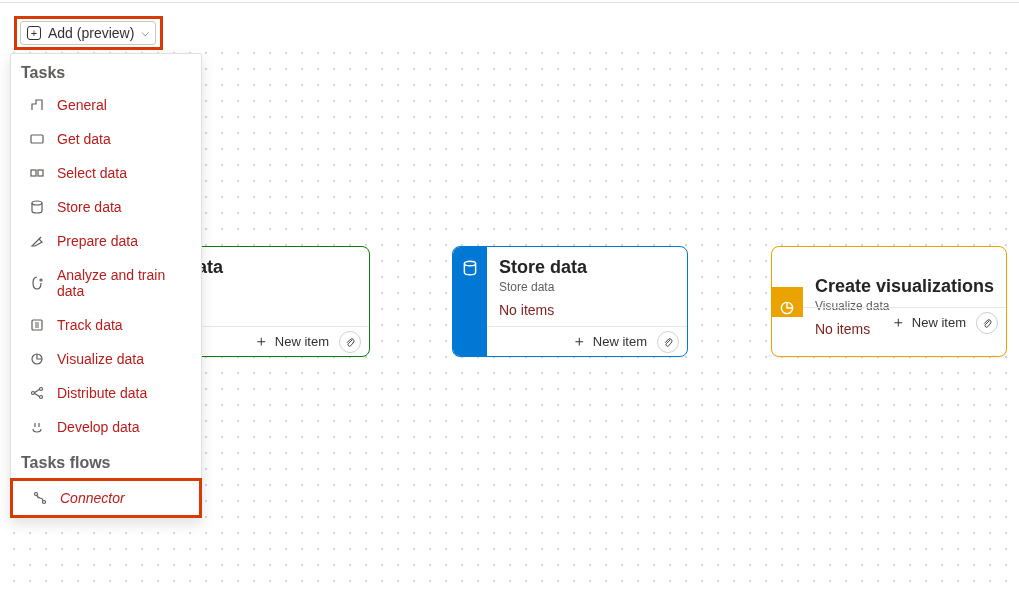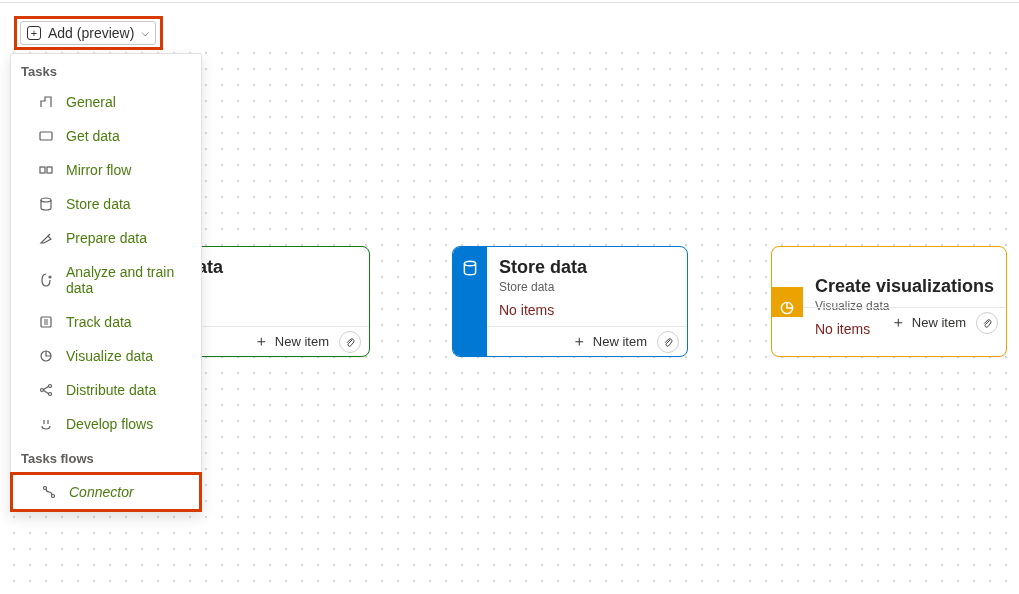--- a/index.html
+++ b/index.html
@@ -26,24 +26,24 @@
     border:1px solid #c8c8c8; border-radius:3px; margin-left:3px;
   }
   .add-btn .plus { width:14px; height:14px; border:1px solid #323130; border-radius:3px; display:flex; align-items:center; justify-content:center; font-size:11px; line-height:1; }
   .add-btn .chev { font-size:10px; color:#605e5c; }
 
   .menu {
     position:absolute; top:53px; left:10px; width:192px; background:#fff;
     border:1px solid #e1e1e1; box-shadow: 0 6px 14px rgba(0,0,0,0.12);
     border-radius:2px; z-index:10; padding-bottom:0;
   }
-  .menu-header { font-size:13px; color:#605e5c; padding:10px 10px 6px 10px; font-weight:600; }
+  .menu-header { font-size:16px; color:#605e5c; padding:10px 10px 6px 10px; font-weight:600; }
   .menu-item {
     display:flex; align-items:center; gap:12px; padding:9px 12px 9px 18px;
-    font-size:14px; color:#4d7c0f; cursor:pointer;margin-left:9px;
+    font-size:14px; color:#b91c1c; cursor:pointer;
   }
   .menu-item .mi-icon { width:16px; height:16px; display:flex; align-items:center; justify-content:center; color:#605e5c; flex-shrink:0; }
   .highlight-wrap {
     border:3px solid #d83b01; margin:0 -1px -1px -1px;
   }
   .highlight-wrap .menu-item { padding-left:19px;font-style:italic; }
 
   
   .card {
     position:absolute; width:236px; height:111px; background:#fff;
@@ -117,21 +117,21 @@
     <span>Get data</span>
   </div>
 
   <div class="menu-item">
     <span class="mi-icon">
       <svg viewBox="0 0 16 16" fill="none" stroke="#605e5c" stroke-width="1.2">
           <rect x="2" y="5" width="5" height="6"></rect>
           <rect x="9" y="5" width="5" height="6"></rect>
         </svg>
     </span>
-    <span>Mirror flow</span>
+    <span>Select data</span>
   </div>
 
   <div class="menu-item">
     <span class="mi-icon">
       <svg viewBox="0 0 16 16" fill="none" stroke="#605e5c" stroke-width="1.2">
           <ellipse cx="8" cy="4" rx="5" ry="2"></ellipse>
           <path d="M3 4 V12 a5 2 0 0 0 10 0 V4"></path>
         </svg>
     </span>
     <span>Store data</span>
@@ -188,21 +188,21 @@
     </span>
     <span>Distribute data</span>
   </div>
 
   <div class="menu-item">
     <span class="mi-icon">
       <svg viewBox="0 0 16 16" fill="none" stroke="#605e5c" stroke-width="1.2">
           <path d="M6 4 L6 8 M10 4 L10 8 M4 10 a4 3 0 0 0 8 0"></path>
         </svg>
     </span>
-    <span>Develop flows</span>
+    <span>Develop data</span>
   </div>
 
   <div class="menu-header">Tasks flows</div>
 
 
   <div class="highlight-wrap">
     <div class="menu-item">
       <span class="mi-icon">
         <svg viewBox="0 0 16 16" fill="none" stroke="#605e5c" stroke-width="1.2">
             <circle cx="4" cy="4" r="1.5"></circle>

